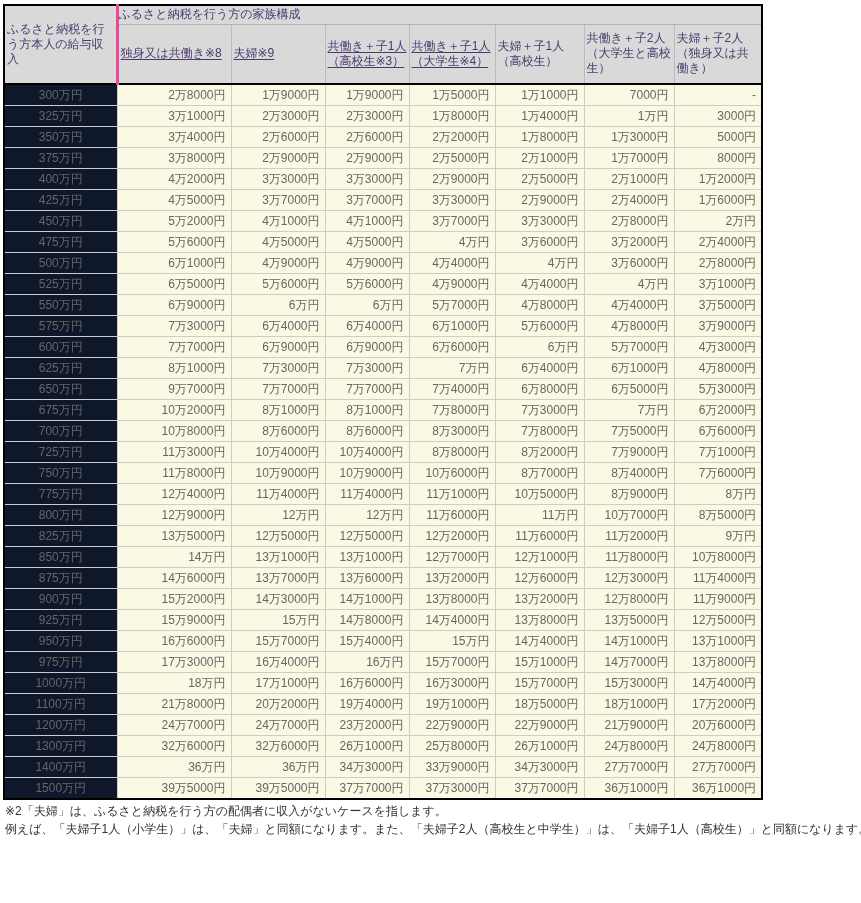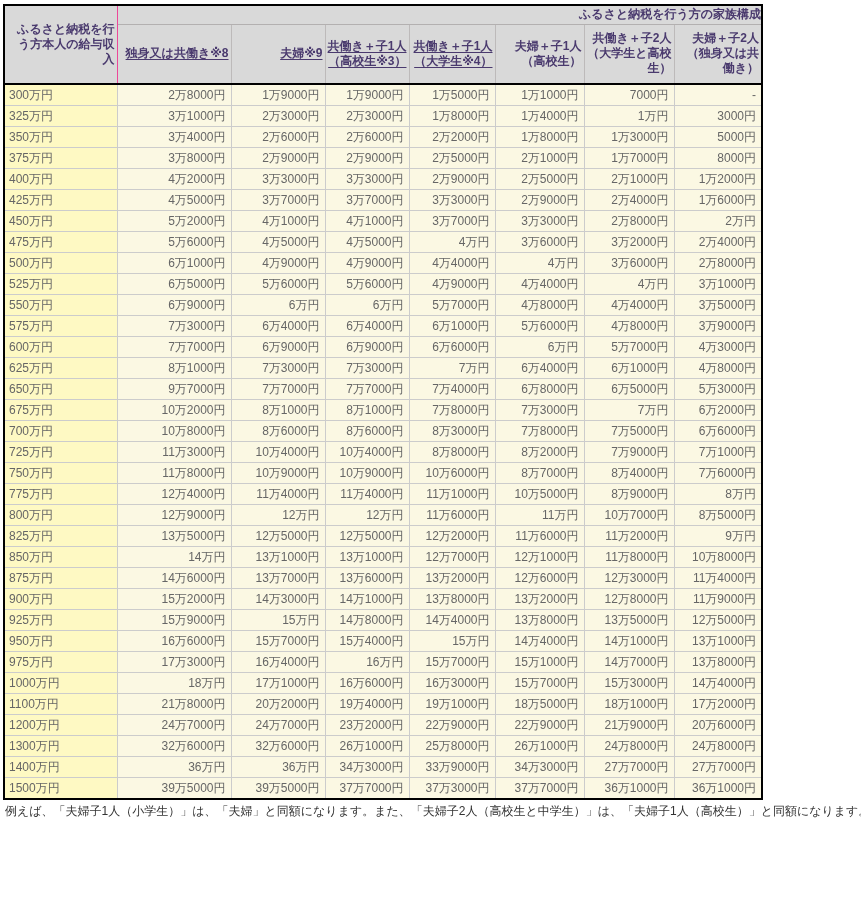--- a/index.html
+++ b/index.html
@@ -23,54 +23,55 @@
   table.tax col.c2 { width: 94px; }
   table.tax col.c3 { width: 84px; }
   table.tax col.c4 { width: 86px; }
   table.tax col.c5 { width: 89px; }
   table.tax col.c6 { width: 90px; }
   table.tax col.c7 { width: 88px; }
 
   thead th {
     background: #d9d9d9;
     color: #4a3a6e;
-    font-weight: bold;
+    font-weight: normal;
     border: 1px solid #bdbaba;
     vertical-align: middle;
-    text-align: right;
+    text-align: left;
     padding: 1px 2px;
     line-height: 15px;
   }
   th.family-top {
     height: 19px;
     border-bottom: 1px solid #b3b0b0;
     padding: 0;
   }
-  th.corner { border-right: 1px solid #ec4899; }
+  th.corner { border-right: 3px solid #ec4899; }
   thead tr.cols th { height: 60px; }
   thead tr.cols th.u {
     text-decoration: underline;
     text-underline-offset: 2px;
     cursor: pointer;
   }
   thead { border-bottom: 2px solid #000000; }
   tr.cols { border-bottom: 2px solid #000000; }
 
   tbody td {
     height: 20px;
     line-height: 20px;
     padding: 0 5px 0 2px;
     border: 1px solid #cccccc;
     color: #666666;
     white-space: nowrap;
     overflow: hidden;
   }
   tbody td.income {
-    background: #fef9c3;
-    padding: 0 4px;
+    background: #0f172a;
+    text-align: center;
+    padding: 0 18px;
   }
   tbody td.val {
     background: #fbf8e3;
     text-align: right;
   }
 
   .notes {
     margin-top: 3px;
     padding-left: 2px;
     font-size: 12px;
@@ -450,16 +451,17 @@
           <td class="val">37万7000円</td>
           <td class="val">37万3000円</td>
           <td class="val">37万7000円</td>
           <td class="val">36万1000円</td>
           <td class="val">36万1000円</td>
         </tr>
       </tbody>
   </table>
 
   <div class="notes">
+      <div class="note-line">※2「夫婦」は、ふるさと納税を行う方の配偶者に収入がないケースを指します。</div>
       <div class="note-line">例えば、「夫婦子1人（小学生）」は、「夫婦」と同額になります。また、「夫婦子2人（高校生と中学生）」は、「夫婦子1人（高校生）」と同額になります。</div>
     </div>
 
 </div>
 
 </body></html>

